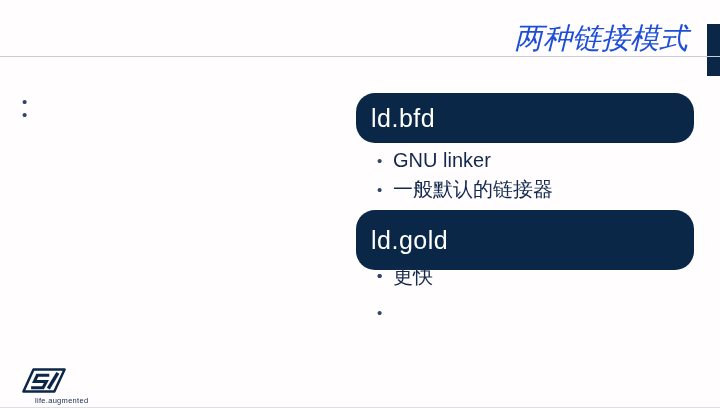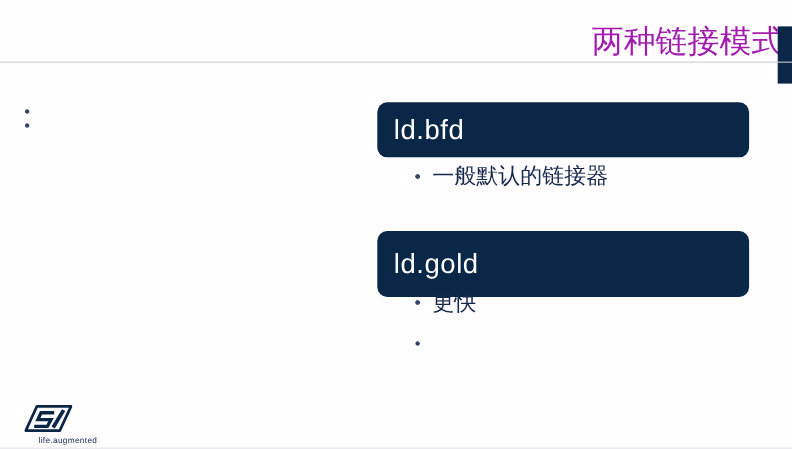--- a/index.html
+++ b/index.html
@@ -1,42 +1,42 @@
 <!DOCTYPE html>
 <html><head>
 <meta charset="utf-8">
 <style>
   html,body{margin:0;padding:0;background:#e8e8e8;}
   .slide{
     position:relative;width:720px;height:408px;background:#fffdfe;
     overflow:hidden;font-family:"Liberation Sans",sans-serif;
   }
   .slide-title{
-    position:absolute;top:21px;right:8px;font-size:29px;line-height:34px;
-    color:#a21caf;font-weight:400;white-space:nowrap;
+    position:absolute;top:21px;right:32px;font-size:29px;line-height:34px;
+    color:#1d4ed8;font-weight:400;white-space:nowrap;font-style:italic;
   }
   .accent-bar{
     position:absolute;right:0;top:24px;width:13px;height:52px;background:#0a2747;
   }
   .title-rule{
     position:absolute;left:0;top:56px;width:720px;height:1px;background:#caccd6;
   }
   .left-list{
     position:absolute;left:22px;top:90px;width:324px;margin:0;padding:0;list-style:none;
   }
   .left-list li{
     position:relative;padding-left:17px;margin-bottom:13px;
     font-size:19px;line-height:23px;color:#15294e;word-break:normal;
   }
   .left-list li .dot, .sec-list li .dot{
     position:absolute;left:0;top:0;color:#31456b;
   }
   .left-list li .dot{font-size:15px;line-height:23px;}
   .hdr-box{
-    position:absolute;left:343px;width:338px;background:#0a2747;border-radius:9px;
+    position:absolute;left:356px;width:338px;background:#0a2747;border-radius:19px;
     color:#ffffff;display:flex;align-items:center;box-sizing:border-box;padding-left:15px;
   }
   .hdr-box.bfd{top:93px;height:50px;}
   .hdr-box.gold{top:210px;height:60px;}
   .hdr-label{font-size:25px;font-weight:400;letter-spacing:.5px;}
   .sec-list{
     position:absolute;left:377px;width:330px;margin:0;padding:0;list-style:none;
   }
   .sec-list.bfd{top:146px;}
   .sec-list.gold{top:261px;}
@@ -72,20 +72,21 @@
       <span class="dot">•</span>
     </li>
   </ul>
 
   <div class="hdr-box bfd">
     <span class="hdr-label">ld.bfd</span>
   </div>
   <ul class="sec-list bfd">
     <li>
       <span class="dot">•</span>
+      <span>GNU linker</span>
     </li>
     <li>
       <span class="dot">•</span>
       <span>一般默认的链接器</span>
     </li>
   </ul>
 
   <div class="hdr-box gold">
     <span class="hdr-label">ld.gold</span>
   </div>

